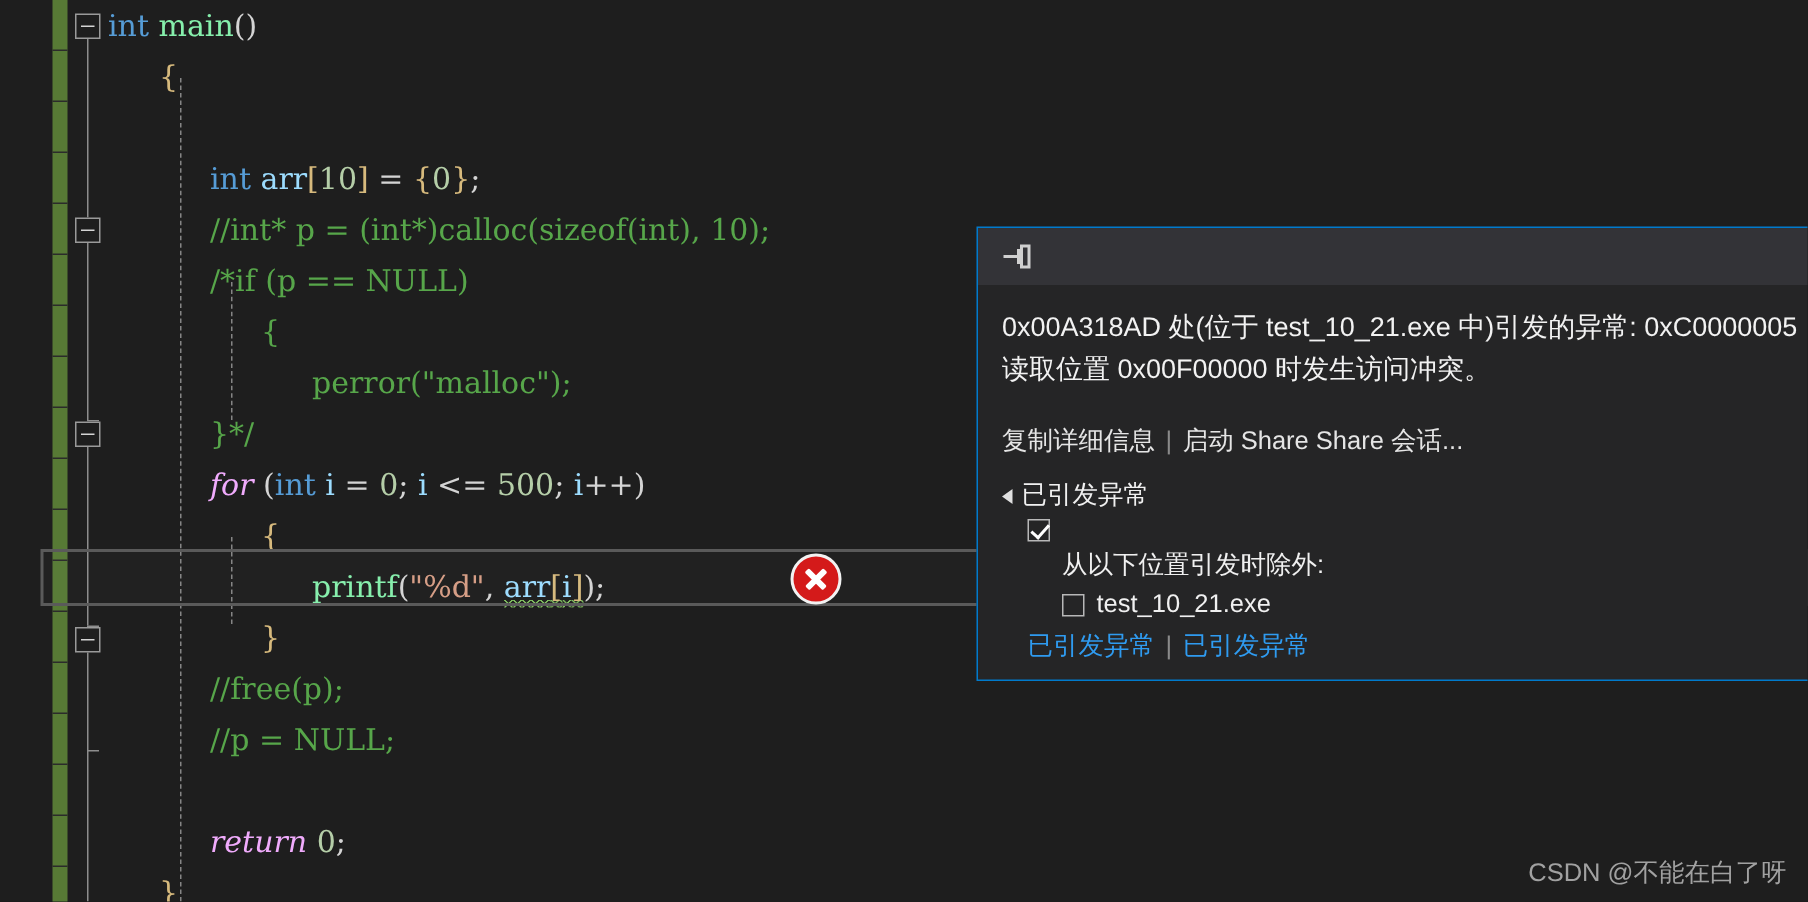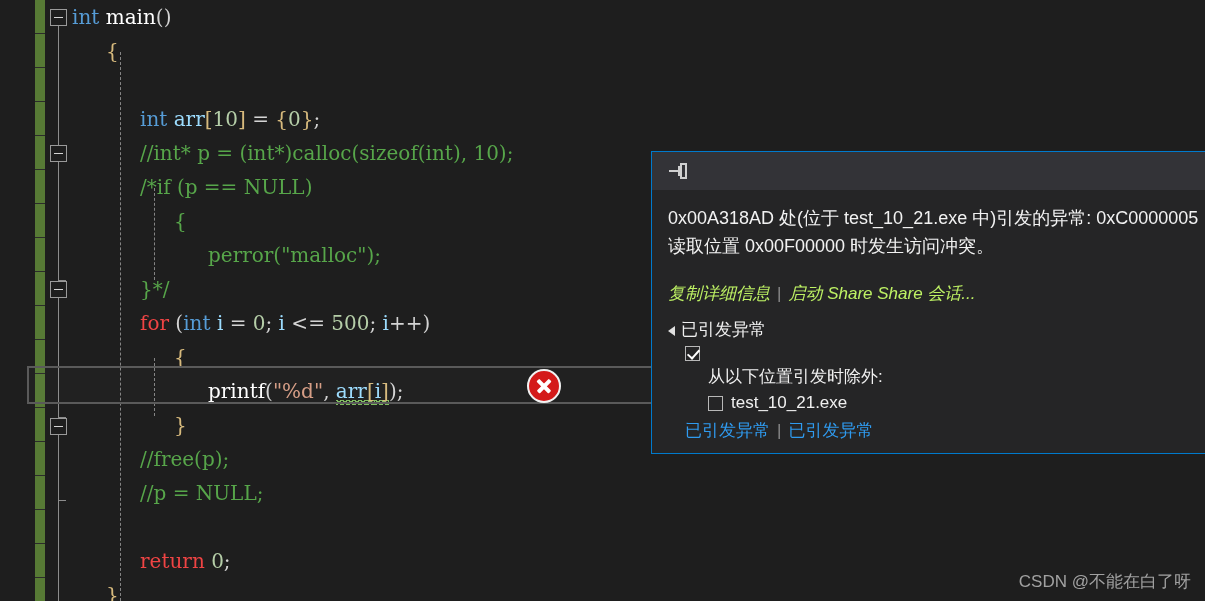--- a/index.html
+++ b/index.html
@@ -60,23 +60,23 @@
     position:absolute;width:8px;height:1px;background:#8d8d8d;left:13px;
   }
 
   
   .iguide{
     position:absolute;width:0;border-left:1px dashed #858585;
   }
 
   
   .kw    {color:#569cd6;text-align:right;}            
-  .ctrl  {color:#ef4444;}            
+  .ctrl  {color:#f0abfc;font-style:italic;}            
   .id    {color:#9cdcfe;margin-top:36px;}            
-  .fn    {color:#ffffff;}            
+  .fn    {color:#86efac;}            
   .num   {color:#b5cea8;}            
   .str   {color:#d69d85;}            
   .cmt   {color:#57a64a;}            
   .pun   {color:#d4d4d4;}            
   .brk   {color:#d7ba7d;}            
 
   
   .squig{
     position:relative;
     background-image:
@@ -136,21 +136,21 @@
   .dlg-body{
     padding:14px 0 0 16px;
     color:#f0f0f0;
   }
   .ex-msg{
     font-size:18px;line-height:28px;color:#f2f2f2;white-space:pre;
   }
   .ex-links{
     margin-top:22px;font-size:17px;color:#3b9cf0;
   }
-  .ex-links a{color:#bef264;text-decoration:none;font-style:italic;}
+  .ex-links a{color:#e5e5e5;text-decoration:none;}
   .ex-links .sep{color:#8a8a8a;margin:0 7px;}
 
   .settings{
     margin-top:13px;font-size:17px;
   }
   .set-head{
     display:flex;align-items:center;color:#f0f0f0;
   }
   .tri{
     width:0;height:0;margin-right:6px;

